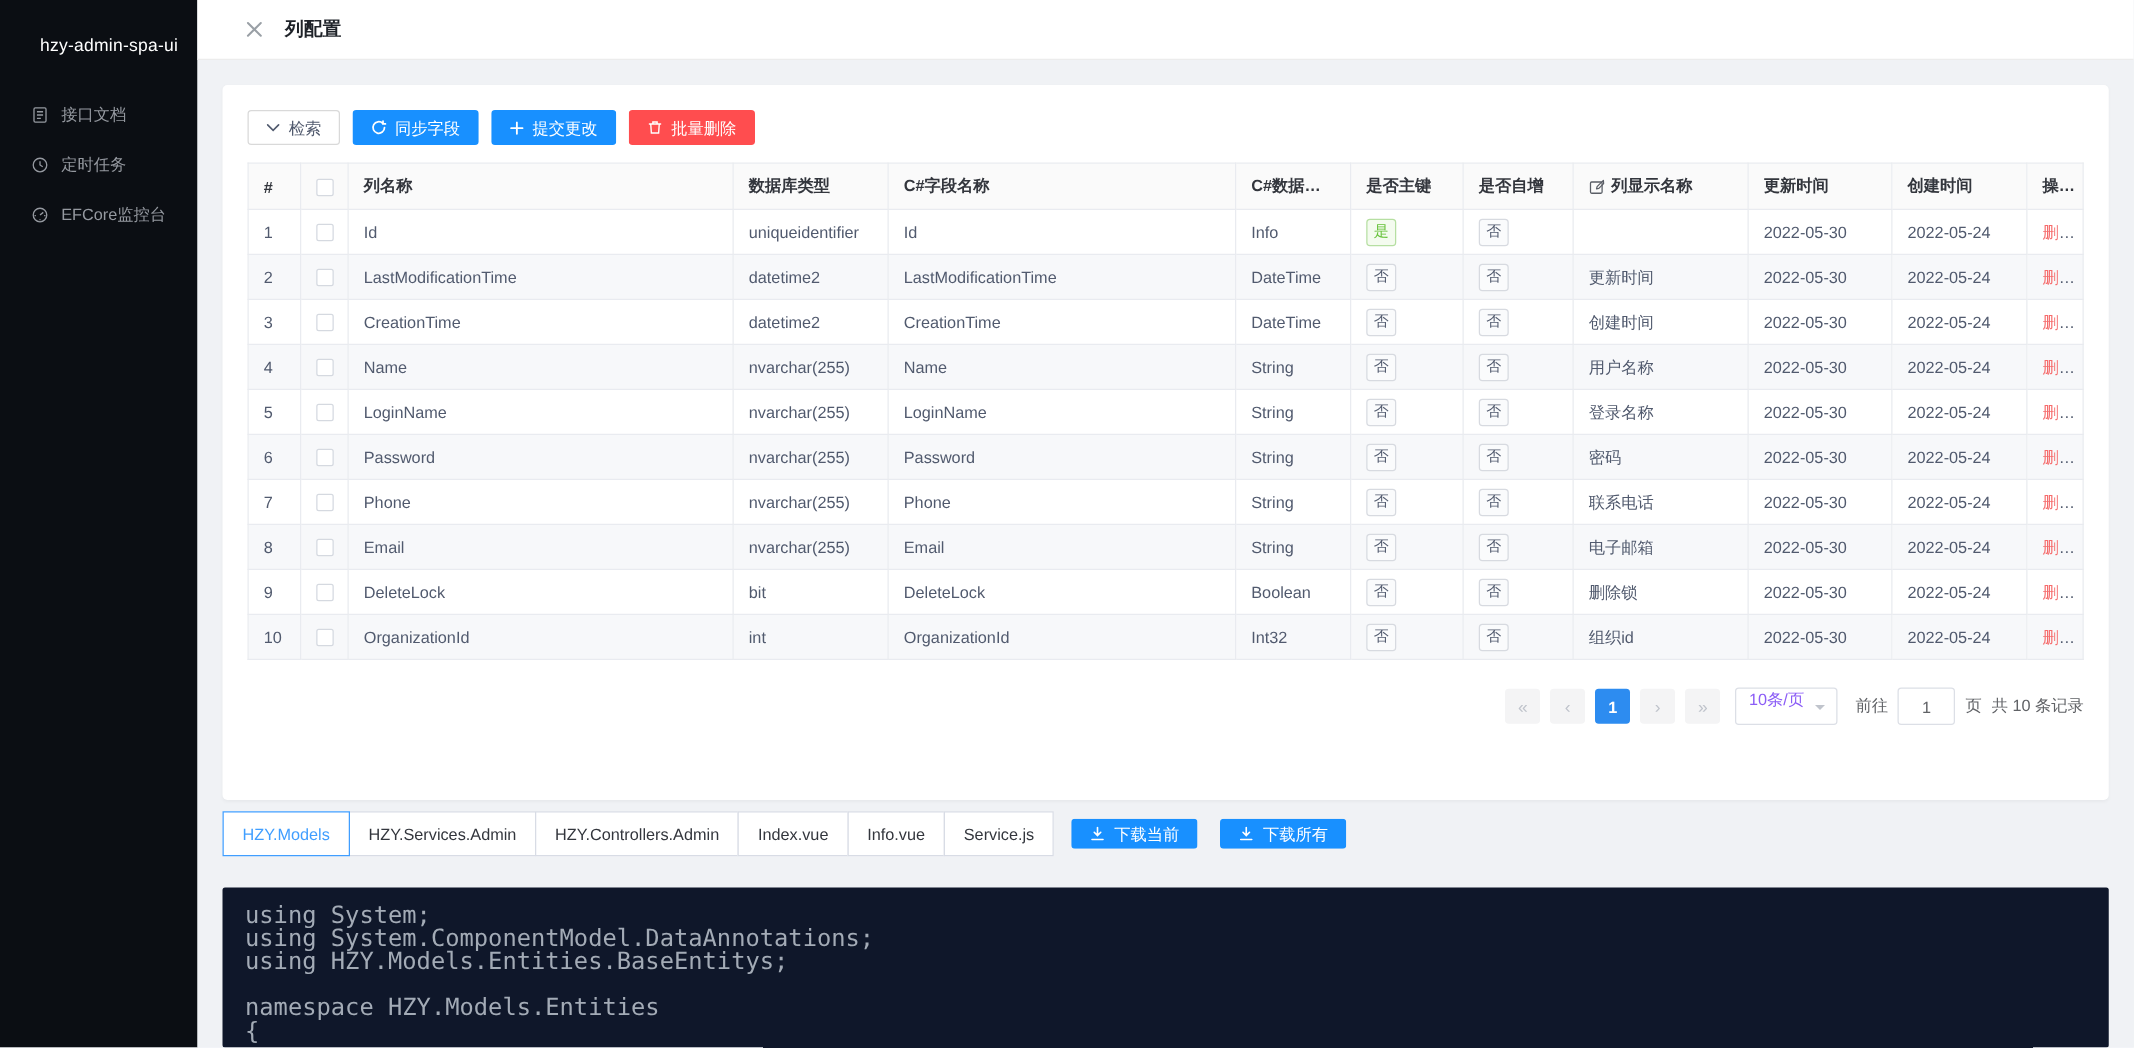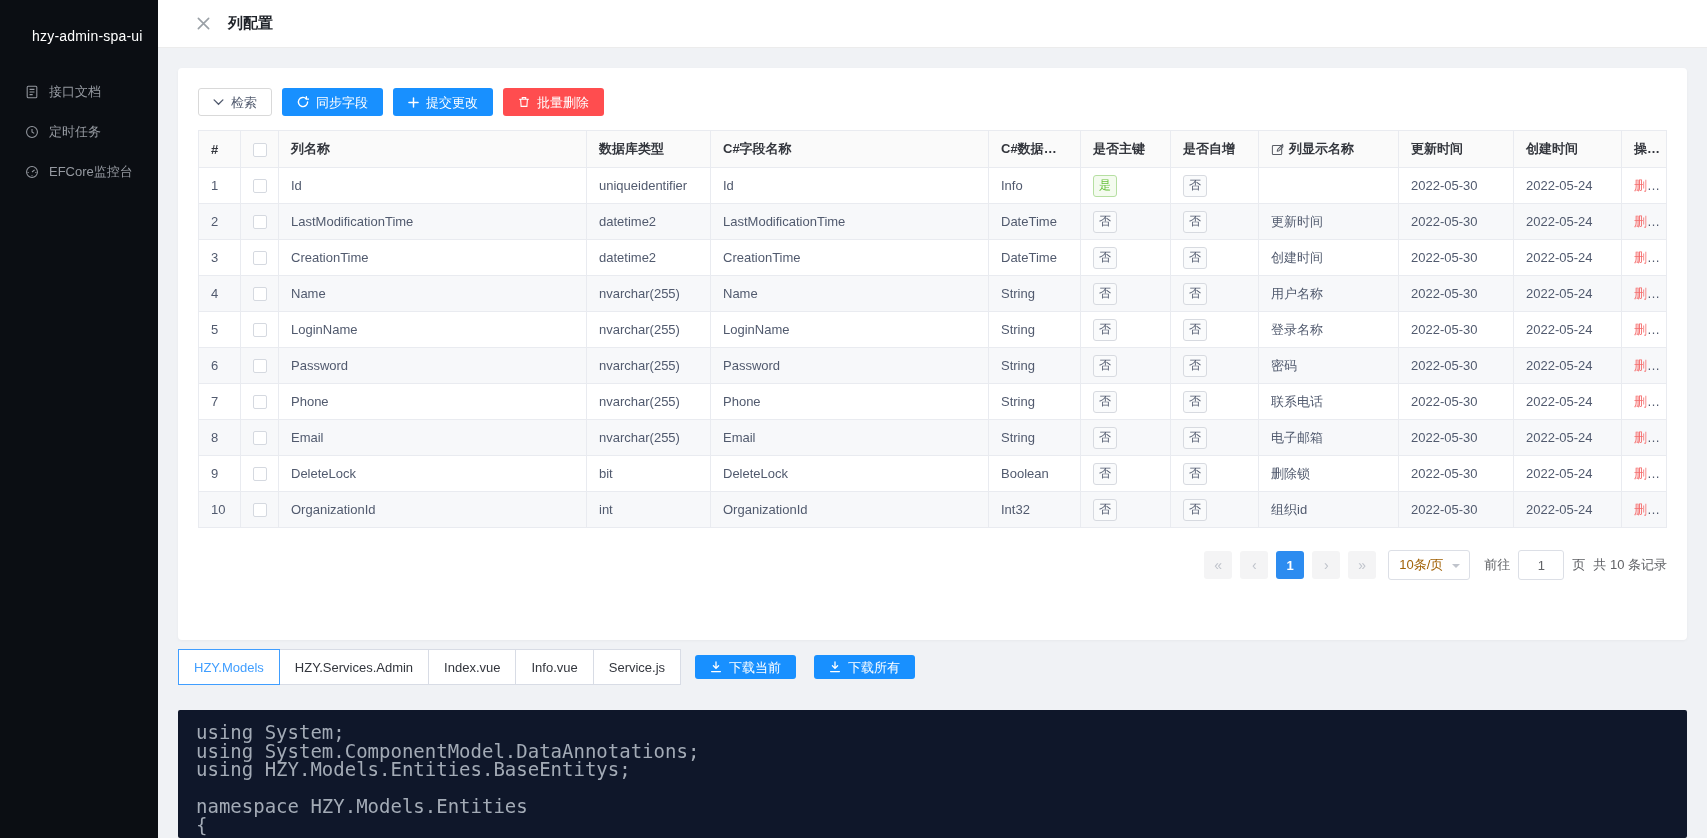--- a/index.html
+++ b/index.html
@@ -56,21 +56,21 @@
   .th-flex{display:inline-flex;align-items:center;gap:5px;vertical-align:middle;}
   .edit-ic{display:inline-flex;color:#5a5e66;}
 
   
   .pagination{display:flex;align-items:center;justify-content:flex-end;margin-top:22px;gap:8px;
     font-size:13px;color:#606266;}
   .pg-btn{min-width:28px;height:28px;border-radius:3px;background:#f4f4f5;color:#bfc3cb;
     display:inline-flex;align-items:center;justify-content:center;font-size:14px;cursor:pointer;}
   .pg-btn.active{background:#2d8cf0;color:#fff;font-weight:bold;font-size:13px;}
   .pg-select{height:30px;border:1px solid #dcdfe6;border-radius:3px;display:inline-flex;
-    align-items:center;padding:0 26px 0 10px;position:relative;color:#a16207;cursor:pointer;
+    padding:0 26px 0 10px;position:relative;color:#8b5cf6;cursor:pointer;
     margin-left:4px;background:#fff;}
   .pg-caret{position:absolute;right:9px;top:13px;width:0;height:0;border:4px solid transparent;
     border-top-color:#c0c4cc;}
   .pg-goto-label{margin-left:6px;}
   .pg-input{width:46px;height:30px;border:1px solid #dcdfe6;border-radius:3px;text-align:center;
     font-size:13px;color:#606266;font-family:inherit;outline:none;}
 
   
   .tabs-row{display:flex;align-items:center;margin-top:9px;flex-shrink:0;}
   .tab{height:36px;display:inline-flex;align-items:center;padding:0 15px;background:#fff;
@@ -377,20 +377,21 @@
           <span>页</span>
           <span>共 10 条记录</span>
         </div>
 
       </div>
 
       <div class="tabs-row">
         <div style="display:flex;">
             <div class="tab active">HZY.Models</div>
             <div class="tab">HZY.Services.Admin</div>
+            <div class="tab">HZY.Controllers.Admin</div>
             <div class="tab">Index.vue</div>
             <div class="tab">Info.vue</div>
             <div class="tab">Service.js</div>
           </div>
         <button class="btn btn-primary dl-btn">
           <span class="ic">
             <svg width="12" height="12" viewBox="0 0 12 12" fill="none" stroke="currentColor" stroke-width="1.3" stroke-linecap="round">
                 <path d="M6 1v6M3.4 4.8L6 7.4l2.6-2.6M1.6 10.6h8.8"></path>
               </svg>
           </span>

